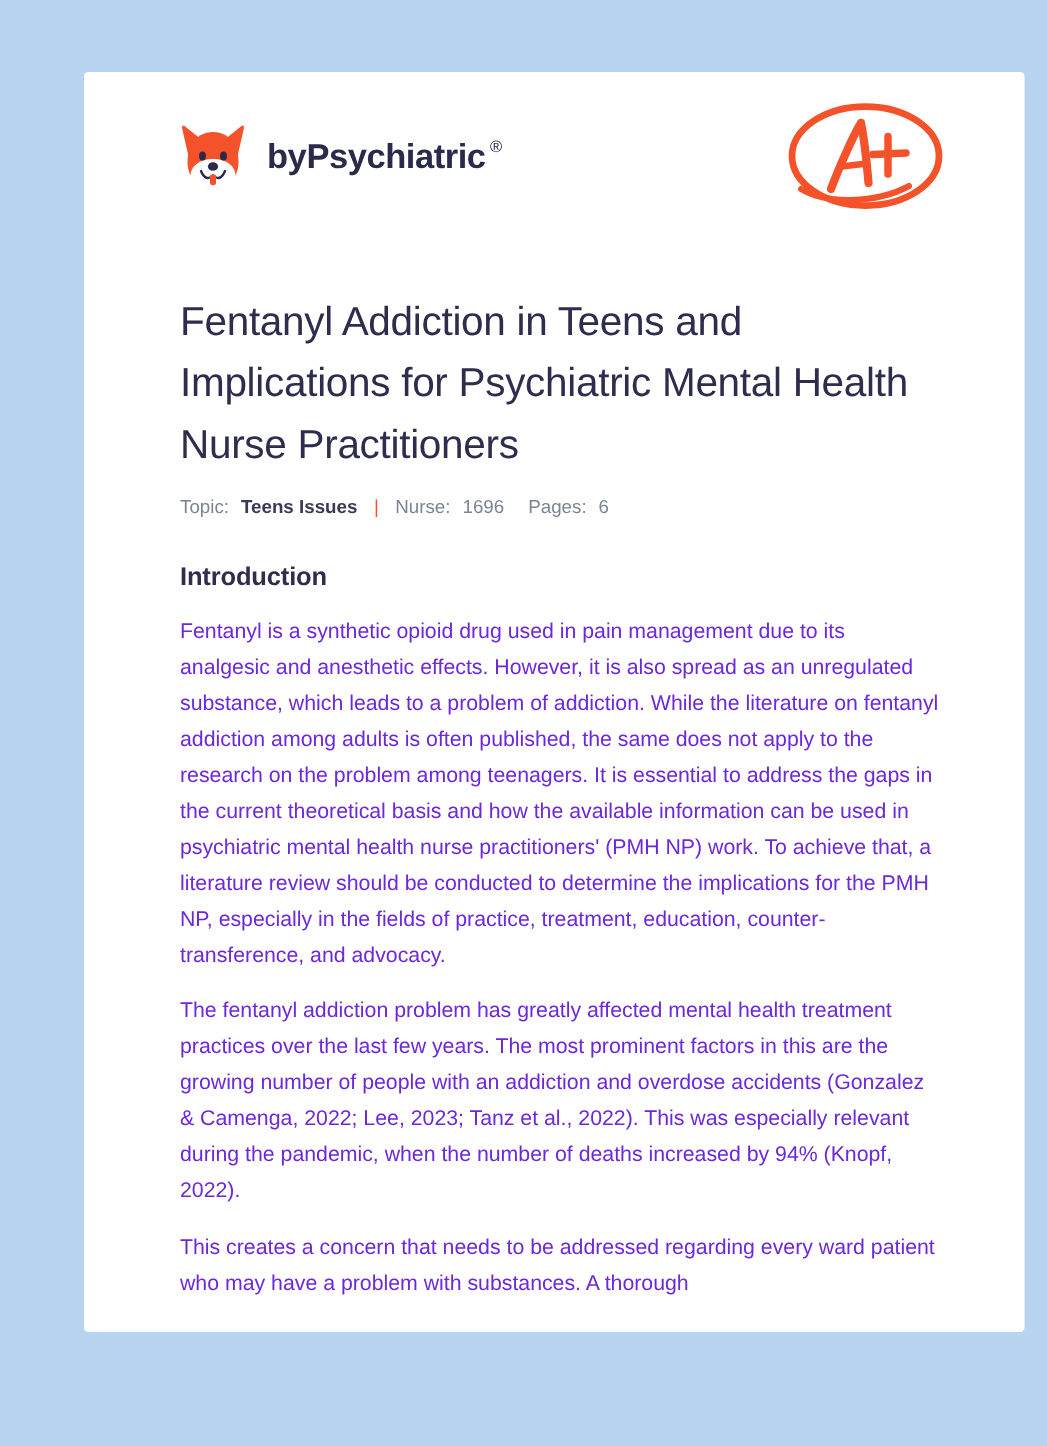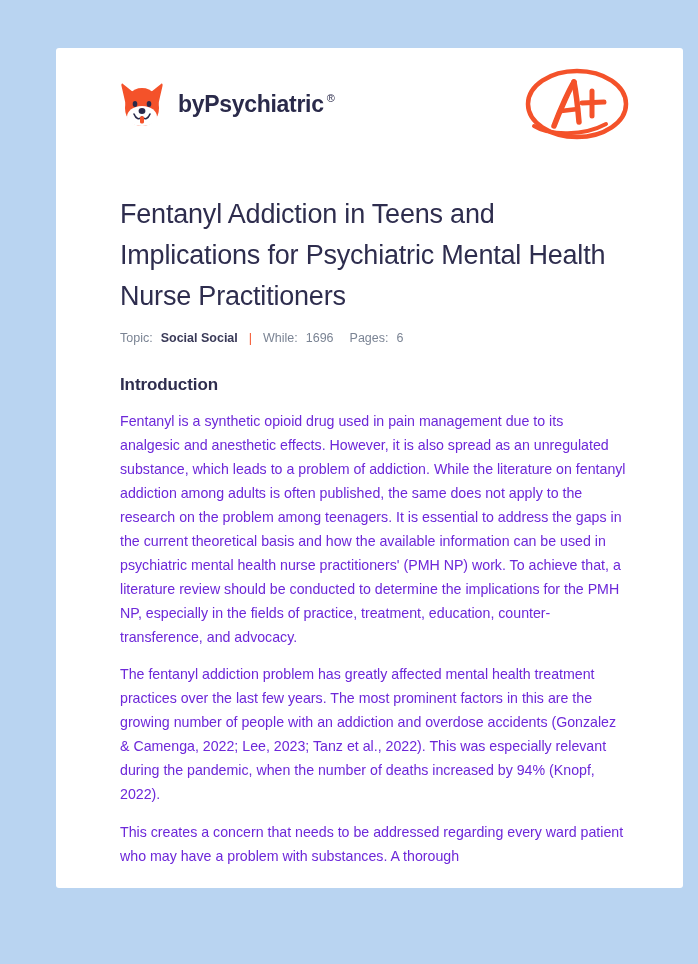--- a/index.html
+++ b/index.html
@@ -164,21 +164,21 @@
         <path d="M52 18 C54 28 56 46 57 58" fill="none" stroke="#f4522a" stroke-width="5.5" stroke-linecap="round"></path>
         <path d="M39 47 L56 45" fill="none" stroke="#f4522a" stroke-width="4.5" stroke-linecap="round"></path>
         <path d="M70 27 L70 52" fill="none" stroke="#f4522a" stroke-width="5" stroke-linecap="round"></path>
         <path d="M60 39 L82 38" fill="none" stroke="#f4522a" stroke-width="5" stroke-linecap="round"></path>
       </svg>
     </div>
 
     <h1 class="doc-title">Fentanyl Addiction in Teens and Implications for Psychiatric Mental Health Nurse Practitioners</h1>
 
     <div class="doc-meta">
-      <span>Topic:</span><span class="meta-gap"></span><span class="meta-topic-value">Social Social</span><span class="meta-sep">|</span><span>While:</span><span class="meta-gap"></span><span>1696</span><span class="meta-gap"></span><span class="meta-gap"></span><span>Pages:</span><span class="meta-gap"></span><span>6</span>
+      <span>Topic:</span><span class="meta-gap"></span><span class="meta-topic-value">Teens Issues</span><span class="meta-sep">|</span><span>Nurse:</span><span class="meta-gap"></span><span>1696</span><span class="meta-gap"></span><span class="meta-gap"></span><span>Pages:</span><span class="meta-gap"></span><span>6</span>
     </div>
 
     <h2 class="section-heading">Introduction</h2>
     <p class="body-para">Fentanyl is a synthetic opioid drug used in pain management due to its analgesic and anesthetic effects. However, it is also spread as an unregulated substance, which leads to a problem of addiction. While the literature on fentanyl addiction among adults is often published, the same does not apply to the research on the problem among teenagers. It is essential to address the gaps in the current theoretical basis and how the available information can be used in psychiatric mental health nurse practitioners' (PMH NP) work. To achieve that, a literature review should be conducted to determine the implications for the PMH NP, especially in the fields of practice, treatment, education, counter-transference, and advocacy.</p>
 
     <p class="body-para">The fentanyl addiction problem has greatly affected mental health treatment practices over the last few years. The most prominent factors in this are the growing number of people with an addiction and overdose accidents (Gonzalez &amp; Camenga, 2022; Lee, 2023; Tanz et al., 2022). This was especially relevant during the pandemic, when the number of deaths increased by 94% (Knopf, 2022).</p>
     <p class="body-para tight">This creates a concern that needs to be addressed regarding every ward patient who may have a problem with substances. A thorough</p>
 
   </div>
 </div>

